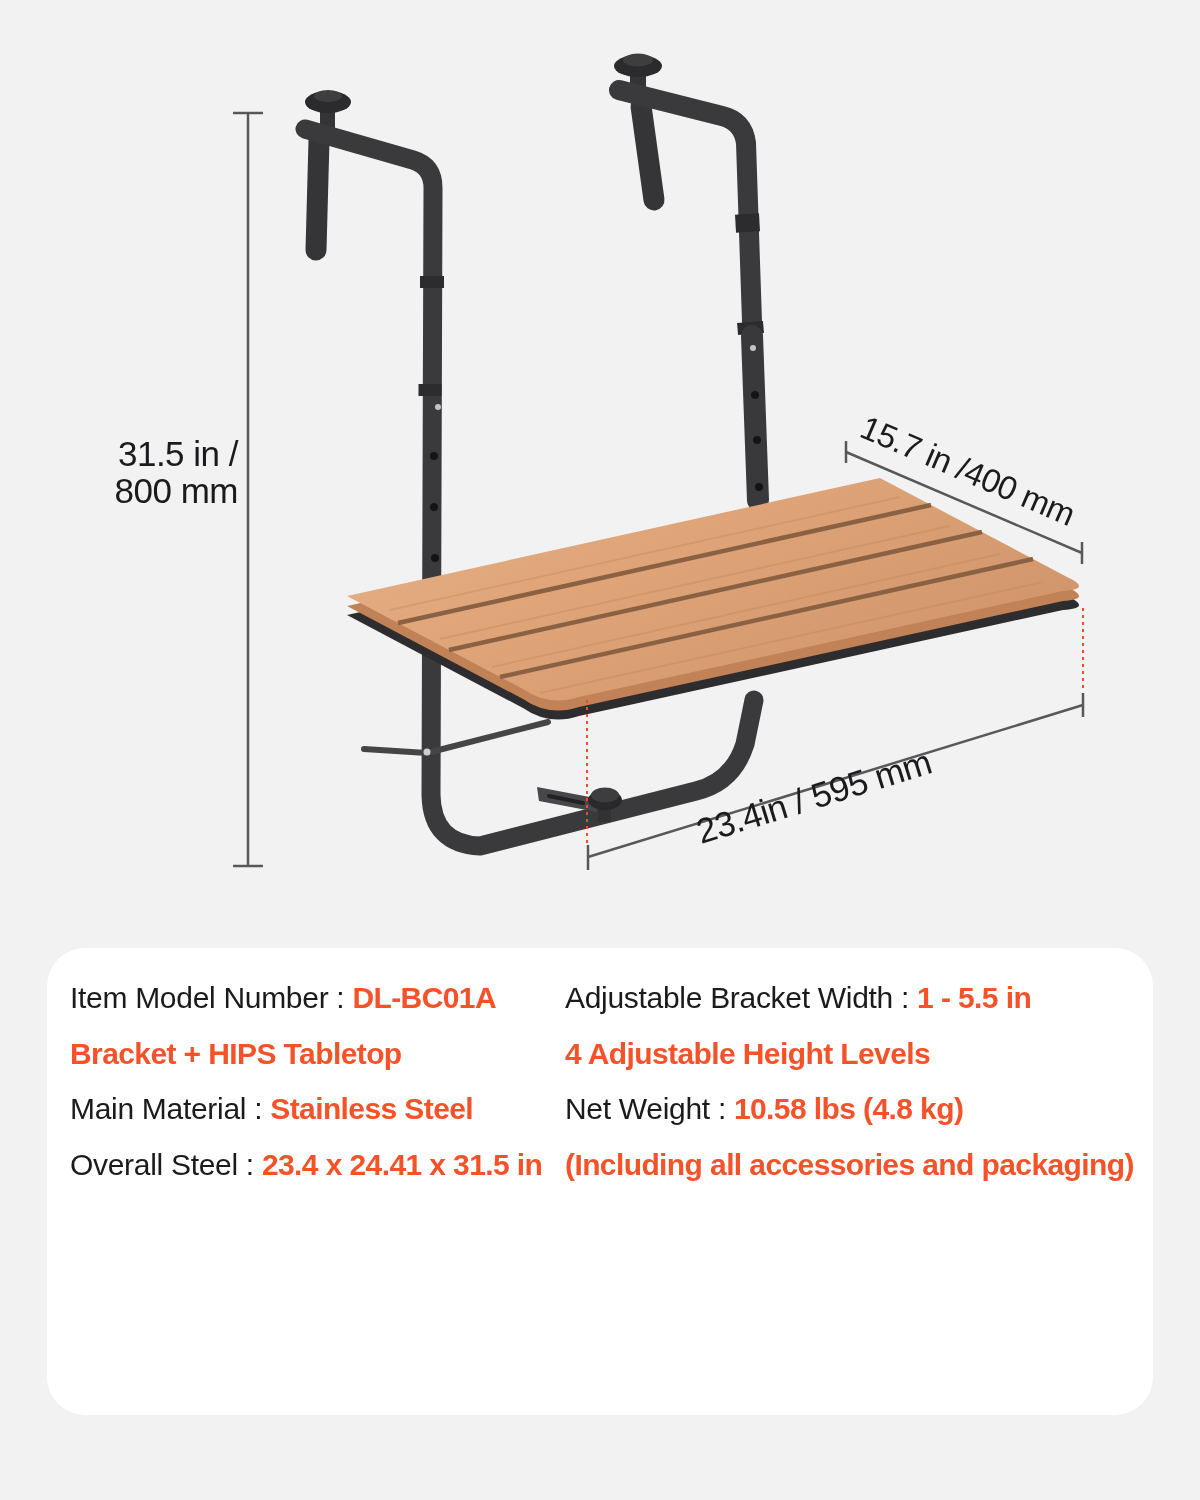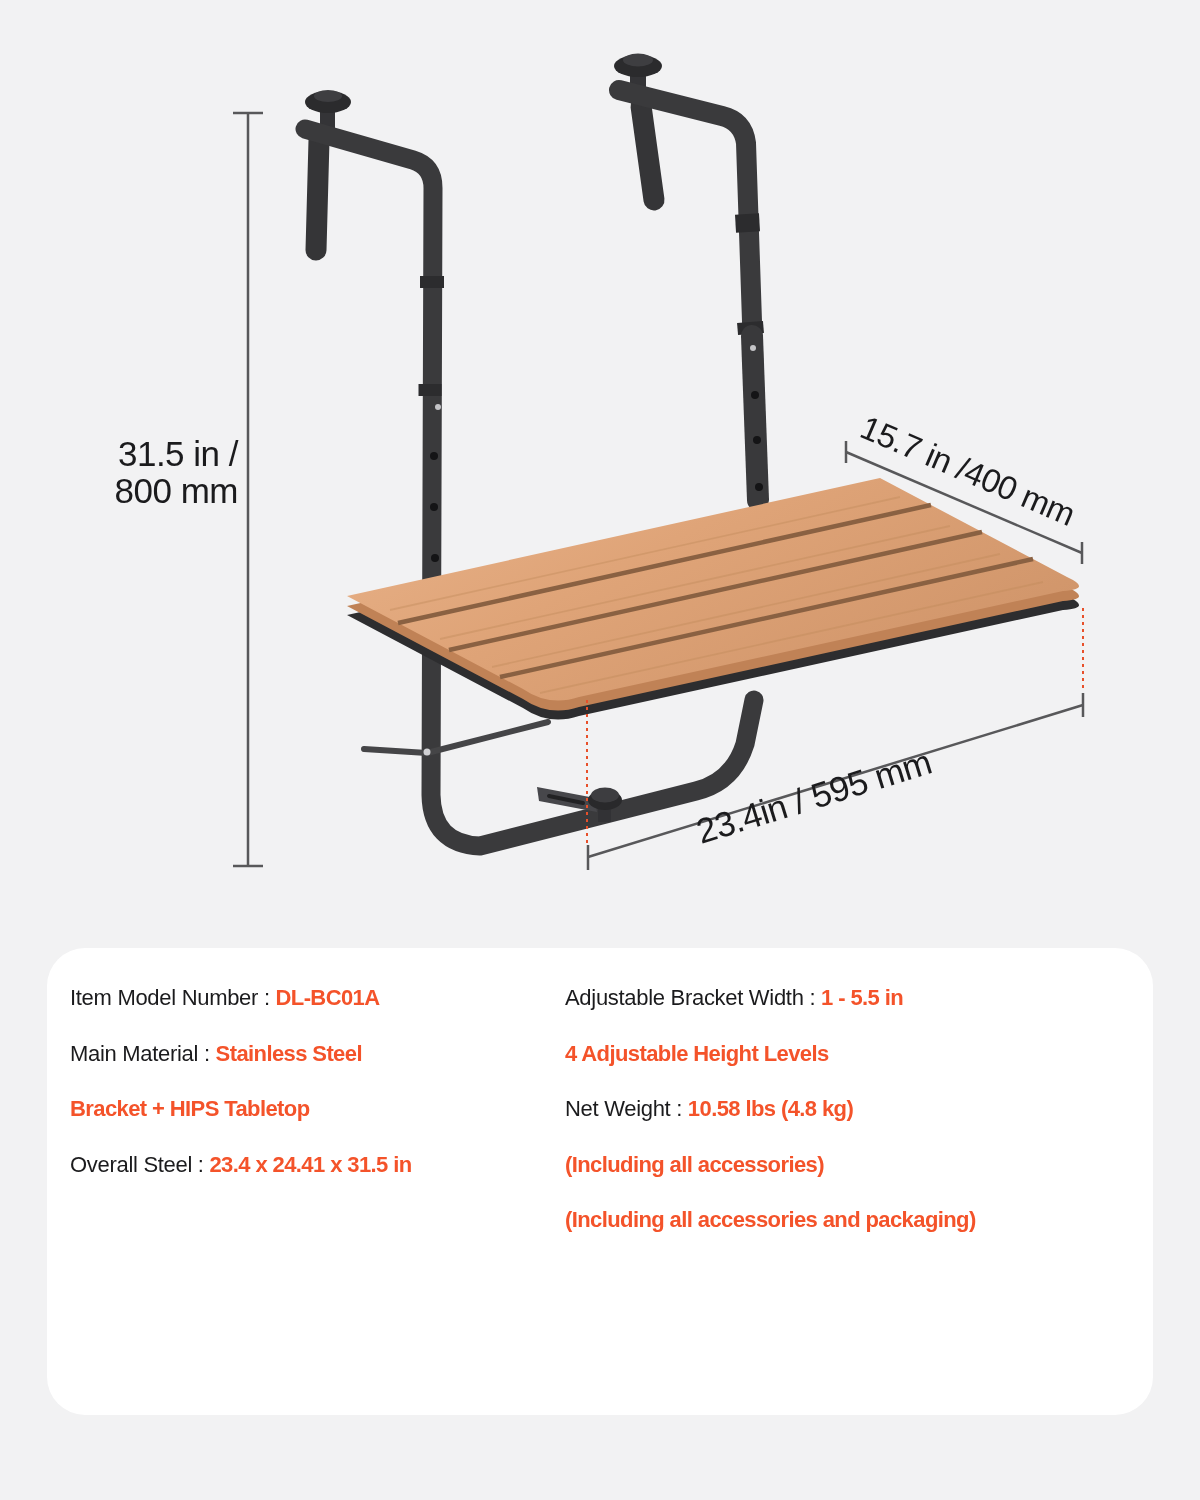--- a/index.html
+++ b/index.html
@@ -17,21 +17,21 @@
   .dim-text-width{font-size:35px;font-weight:500;letter-spacing:-0.5px;}
   .spec-card{
     position:absolute;left:47px;top:948px;width:1106px;height:467px;
     background:#ffffff;border-radius:38px;
   }
   .spec-col{position:absolute;top:22px;}
   .spec-col-left{left:23px;}
   .spec-col-right{left:518px;}
   .spec-row{
     margin:0;height:55.5px;line-height:55.5px;
-    font-size:22px;letter-spacing:-0.3px;color:#1b1b1d;white-space:nowrap;
+    font-size:30px;letter-spacing:-0.3px;color:#1b1b1d;white-space:nowrap;
   }
   .spec-val{color:#f4532a;font-weight:700;letter-spacing:-0.6px;}
 </style>
 </head>
 <body>
 
 <svg width="1200" height="948" viewBox="0 0 1200 948" style="position:absolute;left:0;top:0;">
   <defs>
     <linearGradient id="woodg" x1="0" y1="0" x2="1" y2="0.6">
       <stop offset="0" stop-color="#e9b38a"></stop>
@@ -127,24 +127,23 @@
       <line x1="588" y1="845" x2="588" y2="870"></line>
       <line x1="1083" y1="693" x2="1083" y2="717"></line>
     </g>
     <text class="dim-text-width" transform="translate(701,844) rotate(-17.1)">23.4in / 595 mm</text>
   </g>
 </svg>
 
 <div class="spec-card">
   <div class="spec-col spec-col-left">
     <p class="spec-row"><span class="spec-lbl">Item Model Number : </span><span class="spec-val">DL-BC01A</span></p>
+    <p class="spec-row"><span class="spec-lbl"></span><span class="spec-val">Bracket + HIPS Tabletop</span></p>
     <p class="spec-row"><span class="spec-lbl">Main Material : </span><span class="spec-val">Stainless Steel</span></p>
-    <p class="spec-row"><span class="spec-lbl"></span><span class="spec-val">Bracket + HIPS Tabletop</span></p>
     <p class="spec-row"><span class="spec-lbl">Overall Steel : </span><span class="spec-val">23.4 x 24.41 x 31.5 in</span></p>
   </div>
   <div class="spec-col spec-col-right">
     <p class="spec-row"><span class="spec-lbl">Adjustable Bracket Width : </span><span class="spec-val">1 - 5.5 in</span></p>
     <p class="spec-row"><span class="spec-lbl"></span><span class="spec-val">4 Adjustable Height Levels</span></p>
     <p class="spec-row"><span class="spec-lbl">Net Weight : </span><span class="spec-val">10.58 lbs (4.8 kg)</span></p>
-    <p class="spec-row"><span class="spec-lbl"></span><span class="spec-val">(Including all accessories)</span></p>
     <p class="spec-row"><span class="spec-lbl"></span><span class="spec-val">(Including all accessories and packaging)</span></p>
   </div>
 </div>
 
 </body></html>

